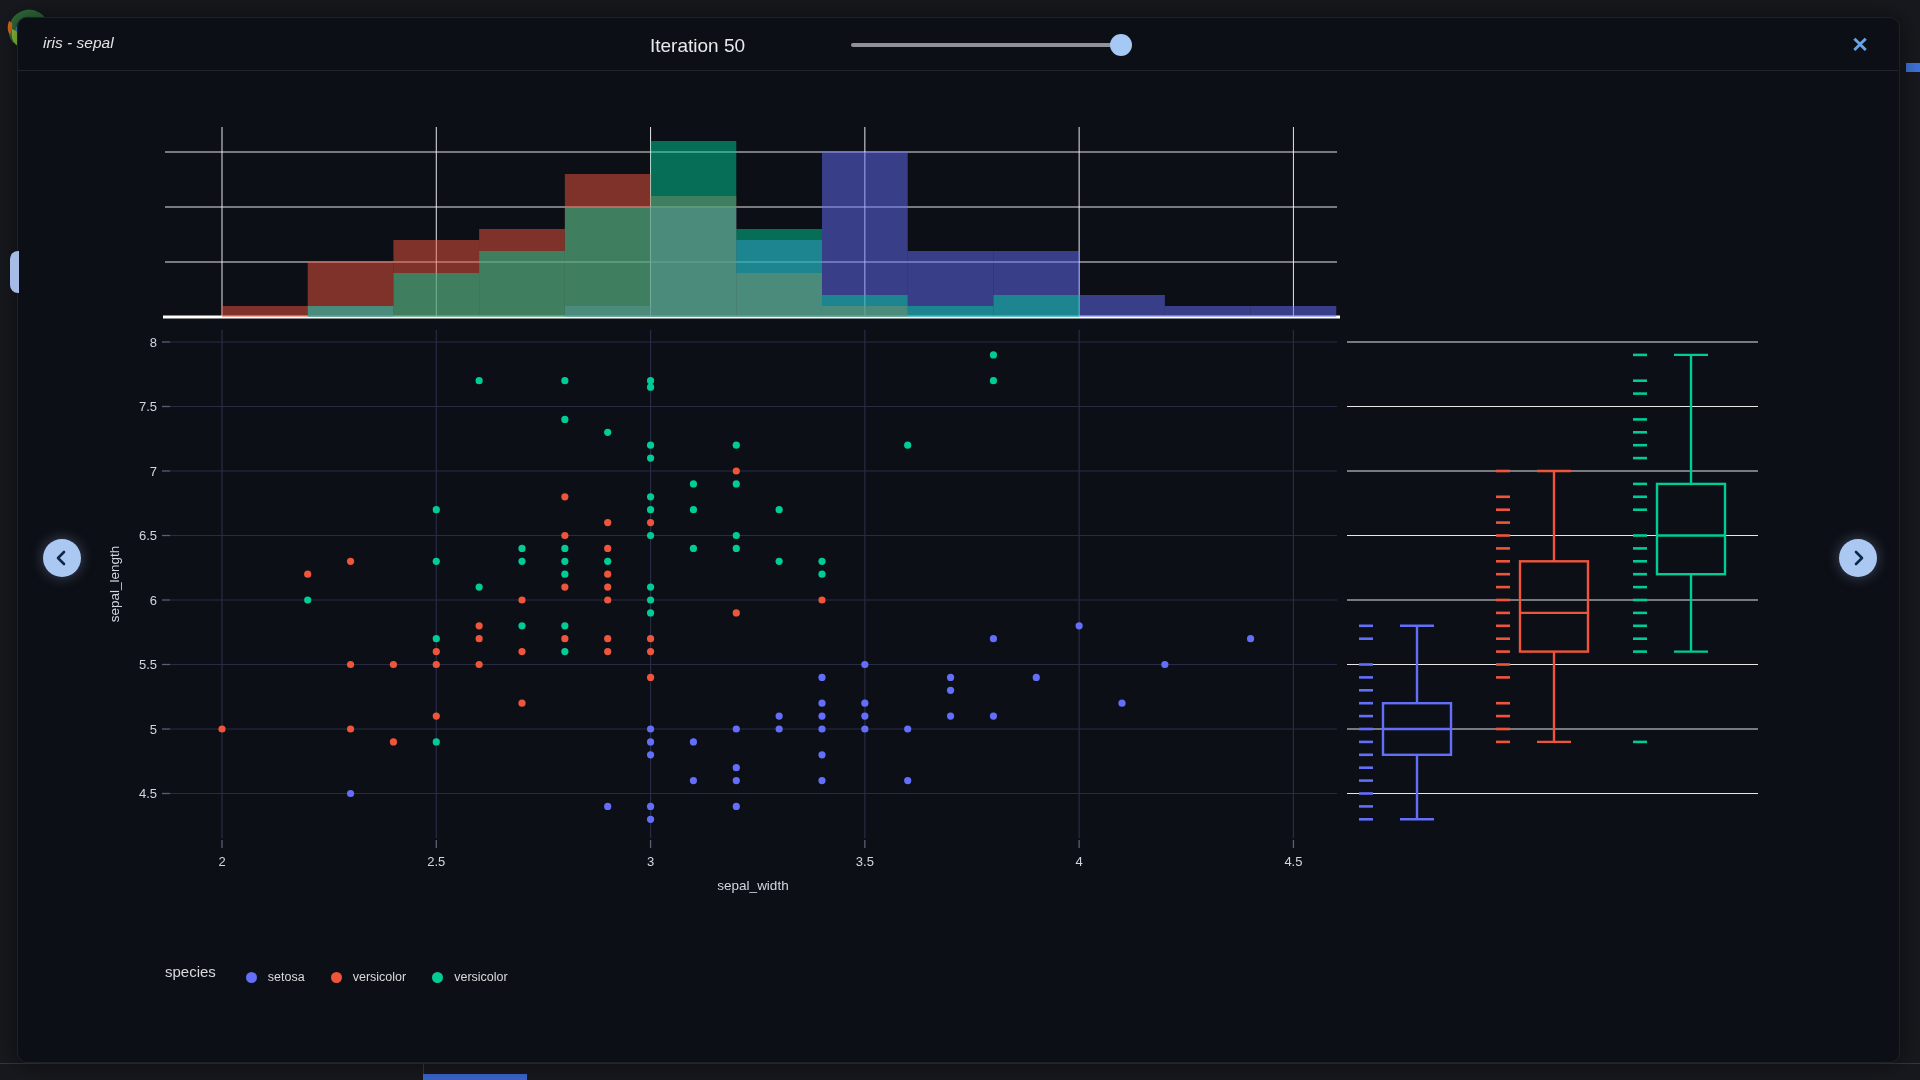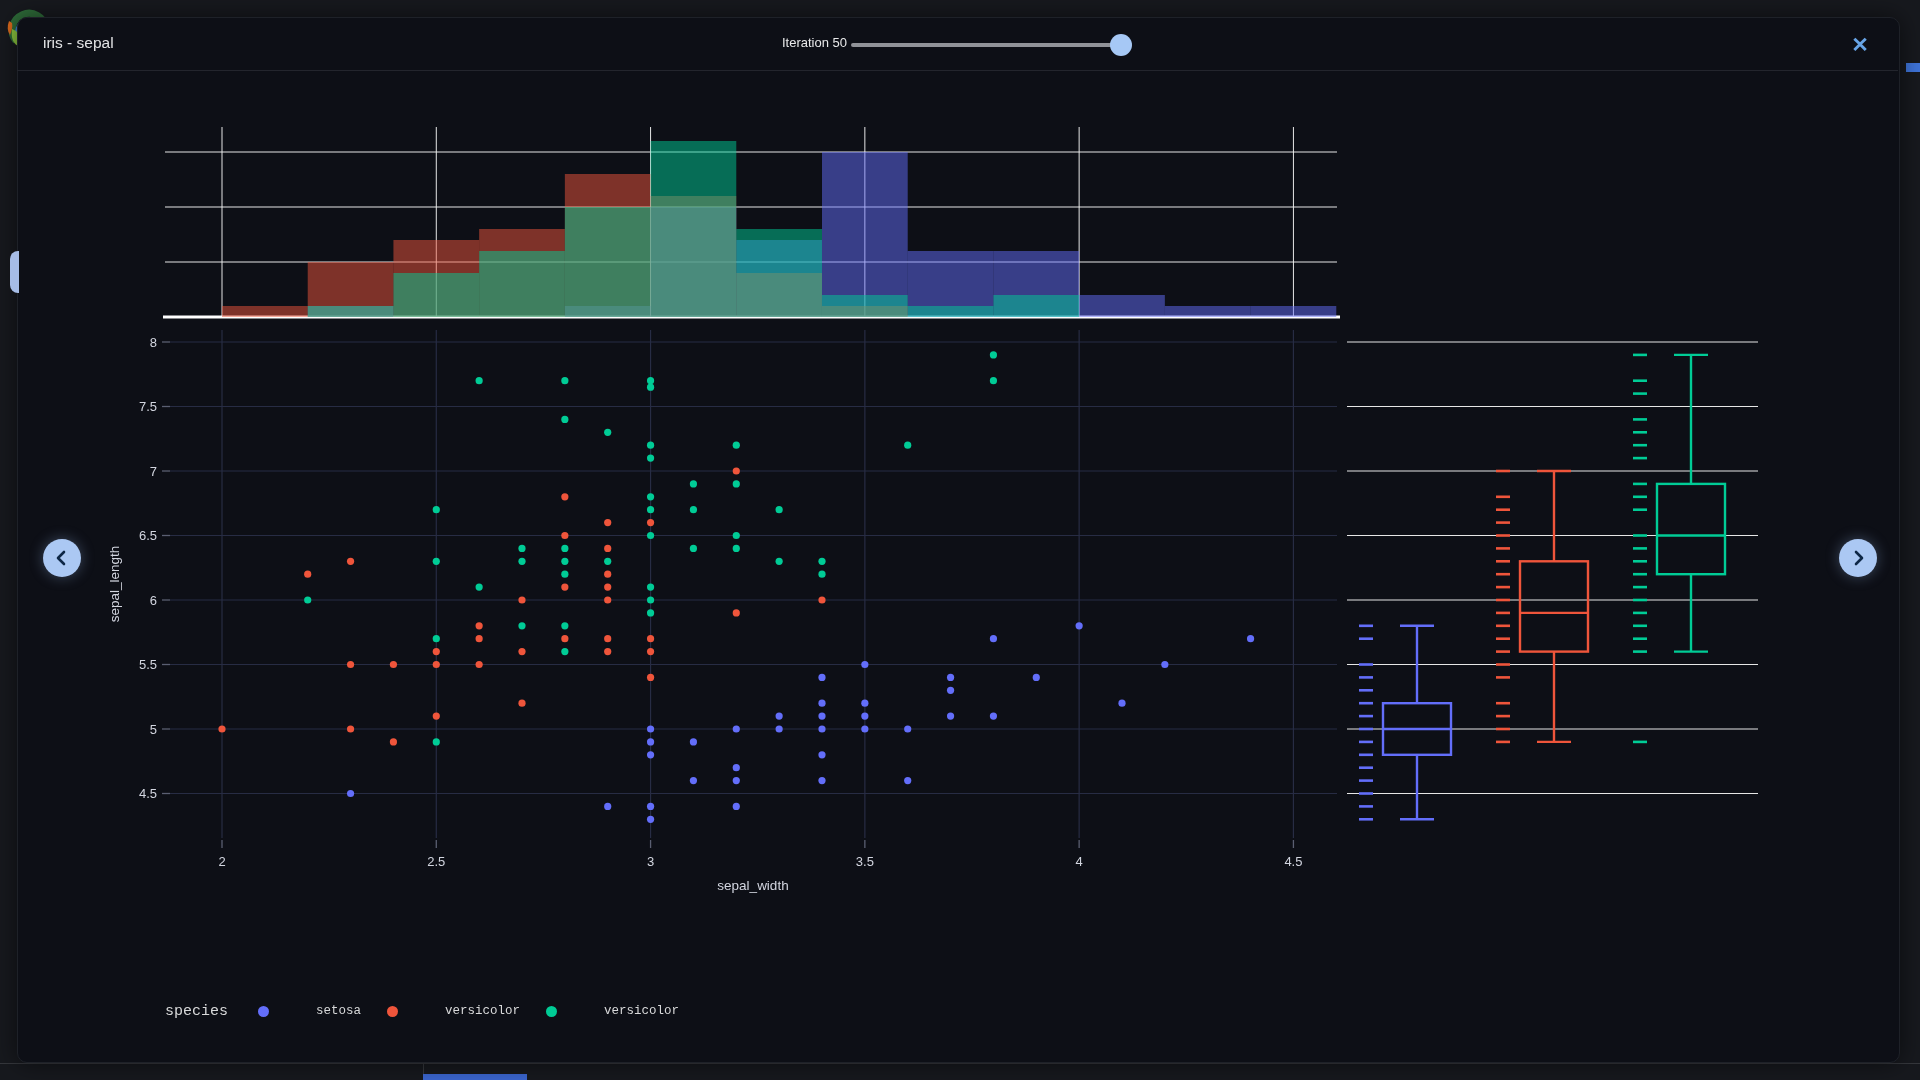--- a/index.html
+++ b/index.html
@@ -1,35 +1,35 @@
 <!DOCTYPE html>
 <html><head>
 <meta charset="utf-8">
 <style>
   html,body{margin:0;padding:0;background:#17191e;font-family:"Liberation Sans",sans-serif;}
   #screen{position:relative;width:1920px;height:1080px;overflow:hidden;background:#17191e;}
   .abs{position:absolute;}
   #modal{left:17px;top:17px;width:1881px;height:1044px;background:#0d0f16;border:1px solid #1e2128;
          border-radius:10px;box-shadow:0 0 24px rgba(0,0,0,.55);}
   #modal-header{left:17px;top:17px;width:1881px;height:53px;border-bottom:1px solid #23252d;}
-  #page-title{left:43px;top:34px;color:#e2e3e5;font-size:15.5px;}
-  #iteration-label{left:650px;top:35px;width:197px;text-align:right;color:#e8e9ea;font-size:13px;}
+  #page-title{left:43px;top:34px;color:#e2e3e5;font-size:15.5px;font-style:italic;}
+  #iteration-label{left:650px;top:35px;width:197px;text-align:left;color:#e8e9ea;font-size:19px;}
   #slider-track{left:851px;top:43px;width:270px;height:4px;background:#909298;border-radius:2px;}
   #slider-thumb{left:1110px;top:34px;width:22px;height:22px;border-radius:50%;background:#a6c8f5;}
   #close-button{left:1845px;top:32px;width:30px;height:26px;text-align:center;color:#67a4e6;
                 font-size:21px;font-weight:bold;line-height:26px;cursor:pointer;}
   .nav-btn{width:38px;height:38px;border-radius:50%;background:#abc8f3;
            box-shadow:0 0 14px rgba(150,180,230,.35);cursor:pointer;}
   #prev-button{left:43px;top:539px;}
   #next-button{left:1839px;top:539px;}
   .nav-btn svg{display:block;margin:7px auto;}
   #drawer-handle{left:10px;top:251px;width:9px;height:42px;background:#a6bce6;border-radius:8px 0 0 8px;cursor:pointer;}
-  #legend{left:165px;top:997px;height:28px;display:flex;align-items:center;font-family:Liberation Mono, monospace;}
+  #legend{left:165px;top:963px;height:28px;display:flex;}
   #legend-title{color:#d8d9da;font-size:15px;margin-right:30px;}
-  .legend-item{display:flex;align-items:center;margin-right:26px;cursor:pointer;gap:36px;}
+  .legend-item{display:flex;align-items:center;margin-right:26px;cursor:pointer;}
   .legend-dot{width:11px;height:11px;border-radius:50%;margin-right:11px;}
   .legend-label{color:#d8d9da;font-size:12.5px;}
   #plot-canvas{left:0;top:0;pointer-events:none;}
   
   #page-hline{left:0;top:1063px;width:1920px;height:1px;background:#35373c;}
   #page-vline{left:423px;top:1063px;width:1px;height:17px;background:#35373c;}
   #bottom-scroll-indicator{left:423px;top:1074px;width:104px;height:6px;background:#3b66cf;}
   #right-scroll-indicator{left:1906px;top:63px;width:14px;height:9px;background:#3f74d9;}
   #logo-icon{left:2px;top:1px;}
 </style>

